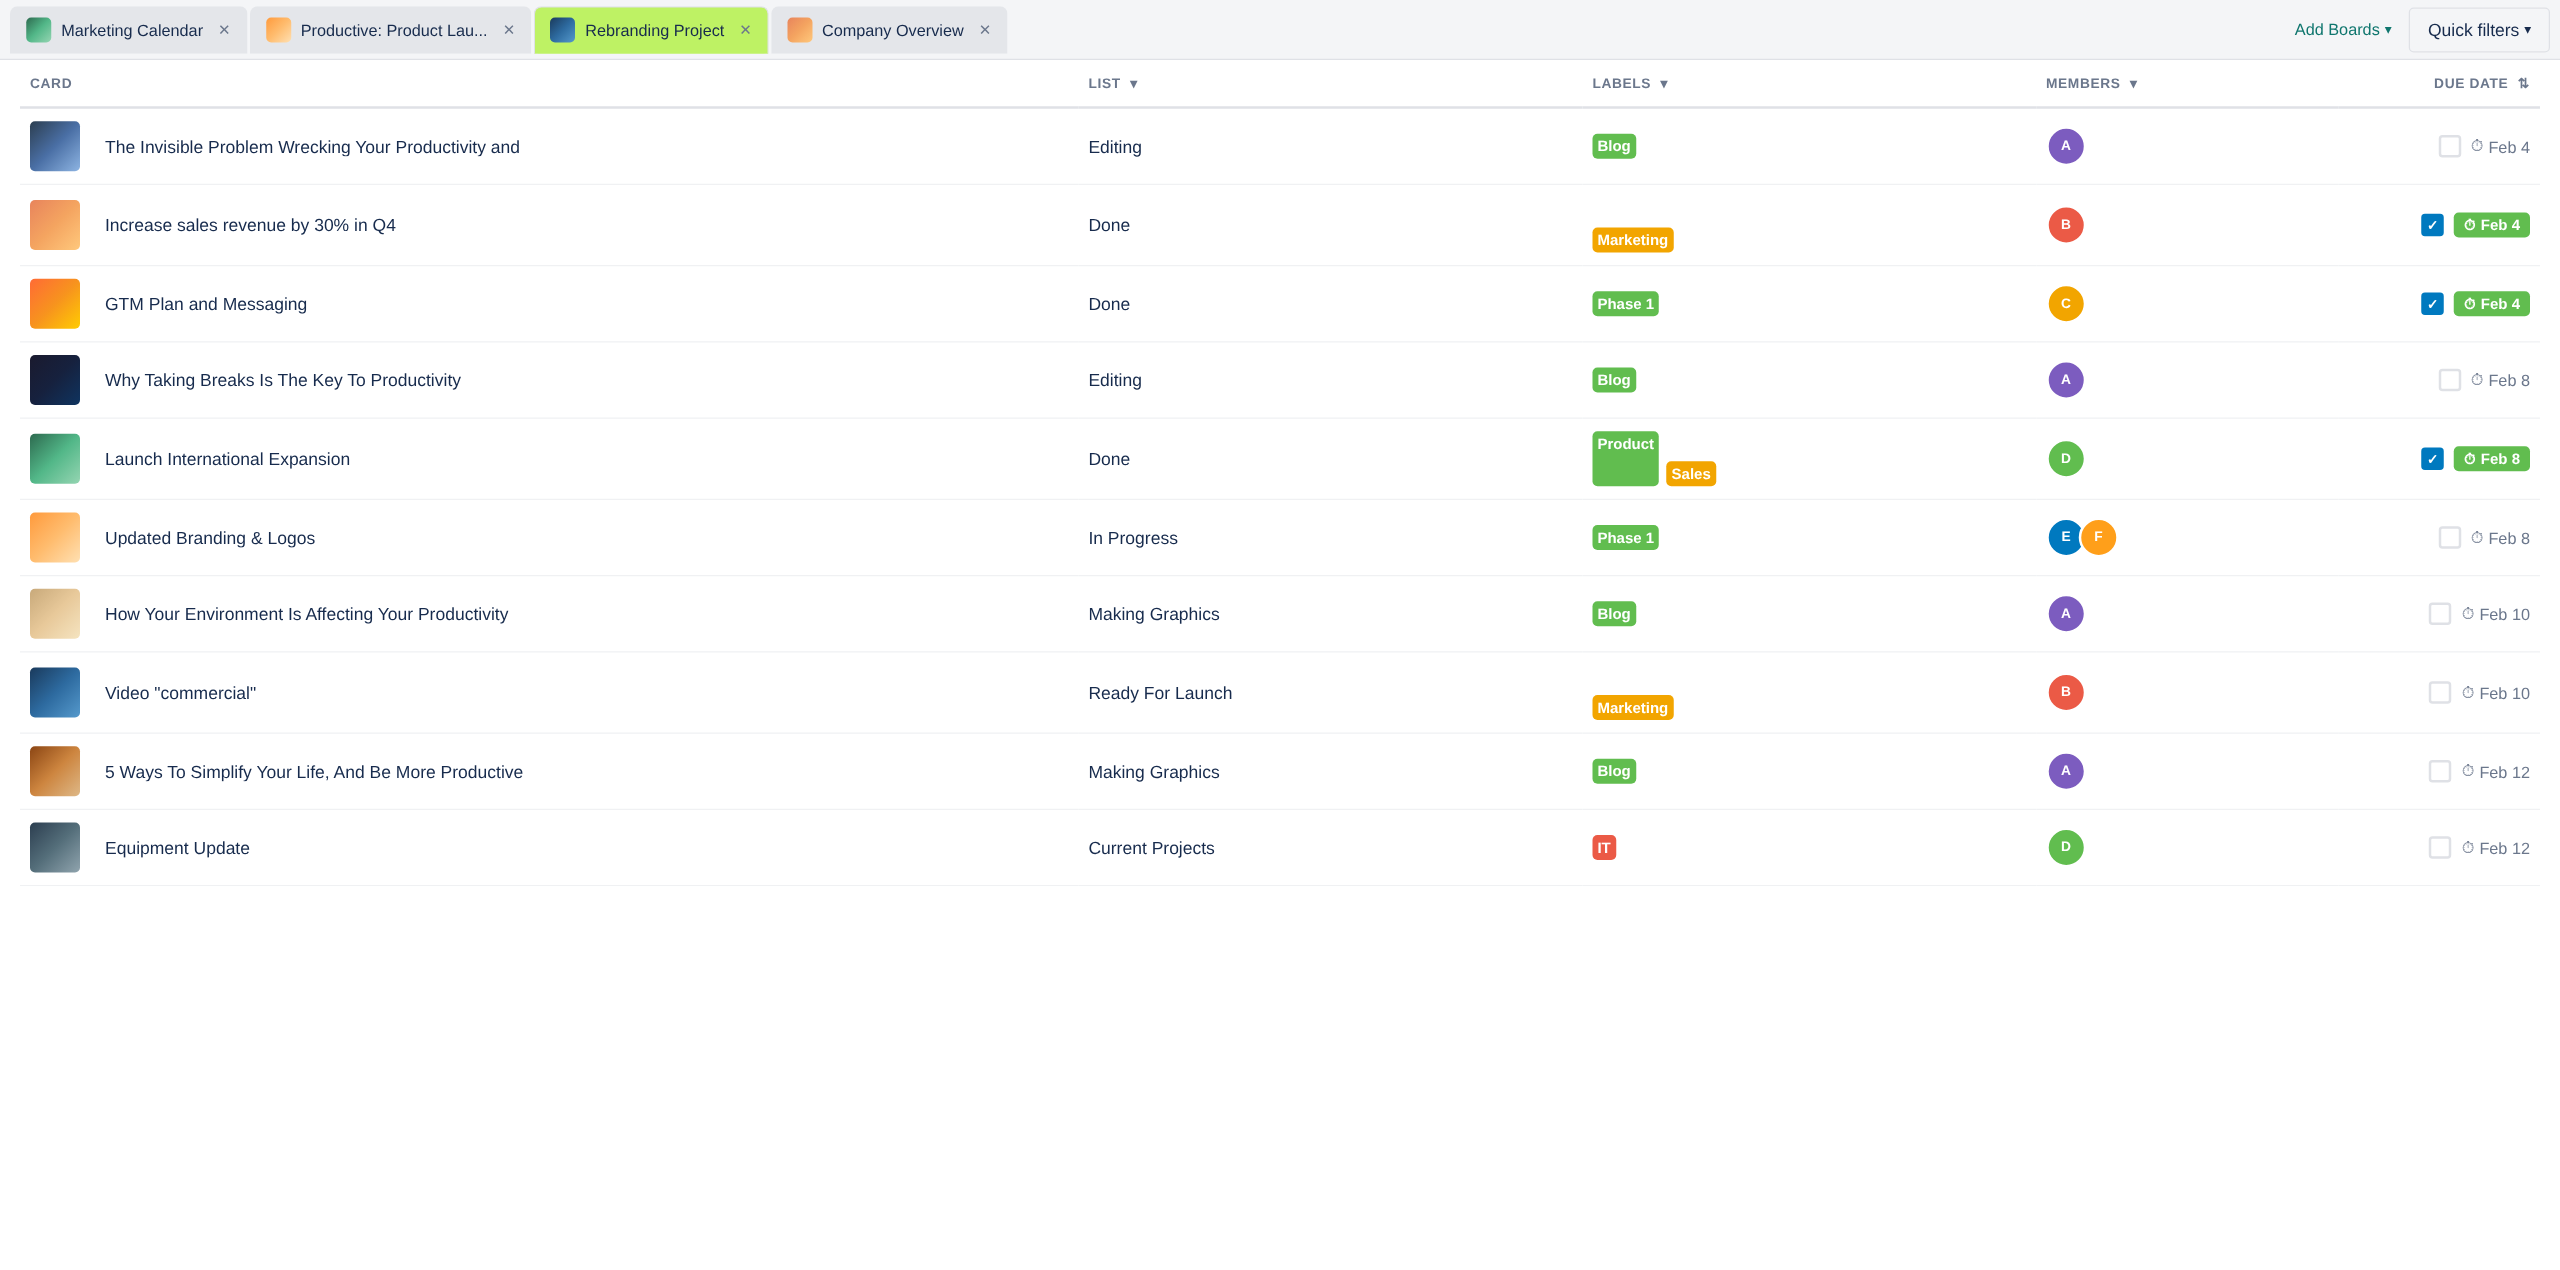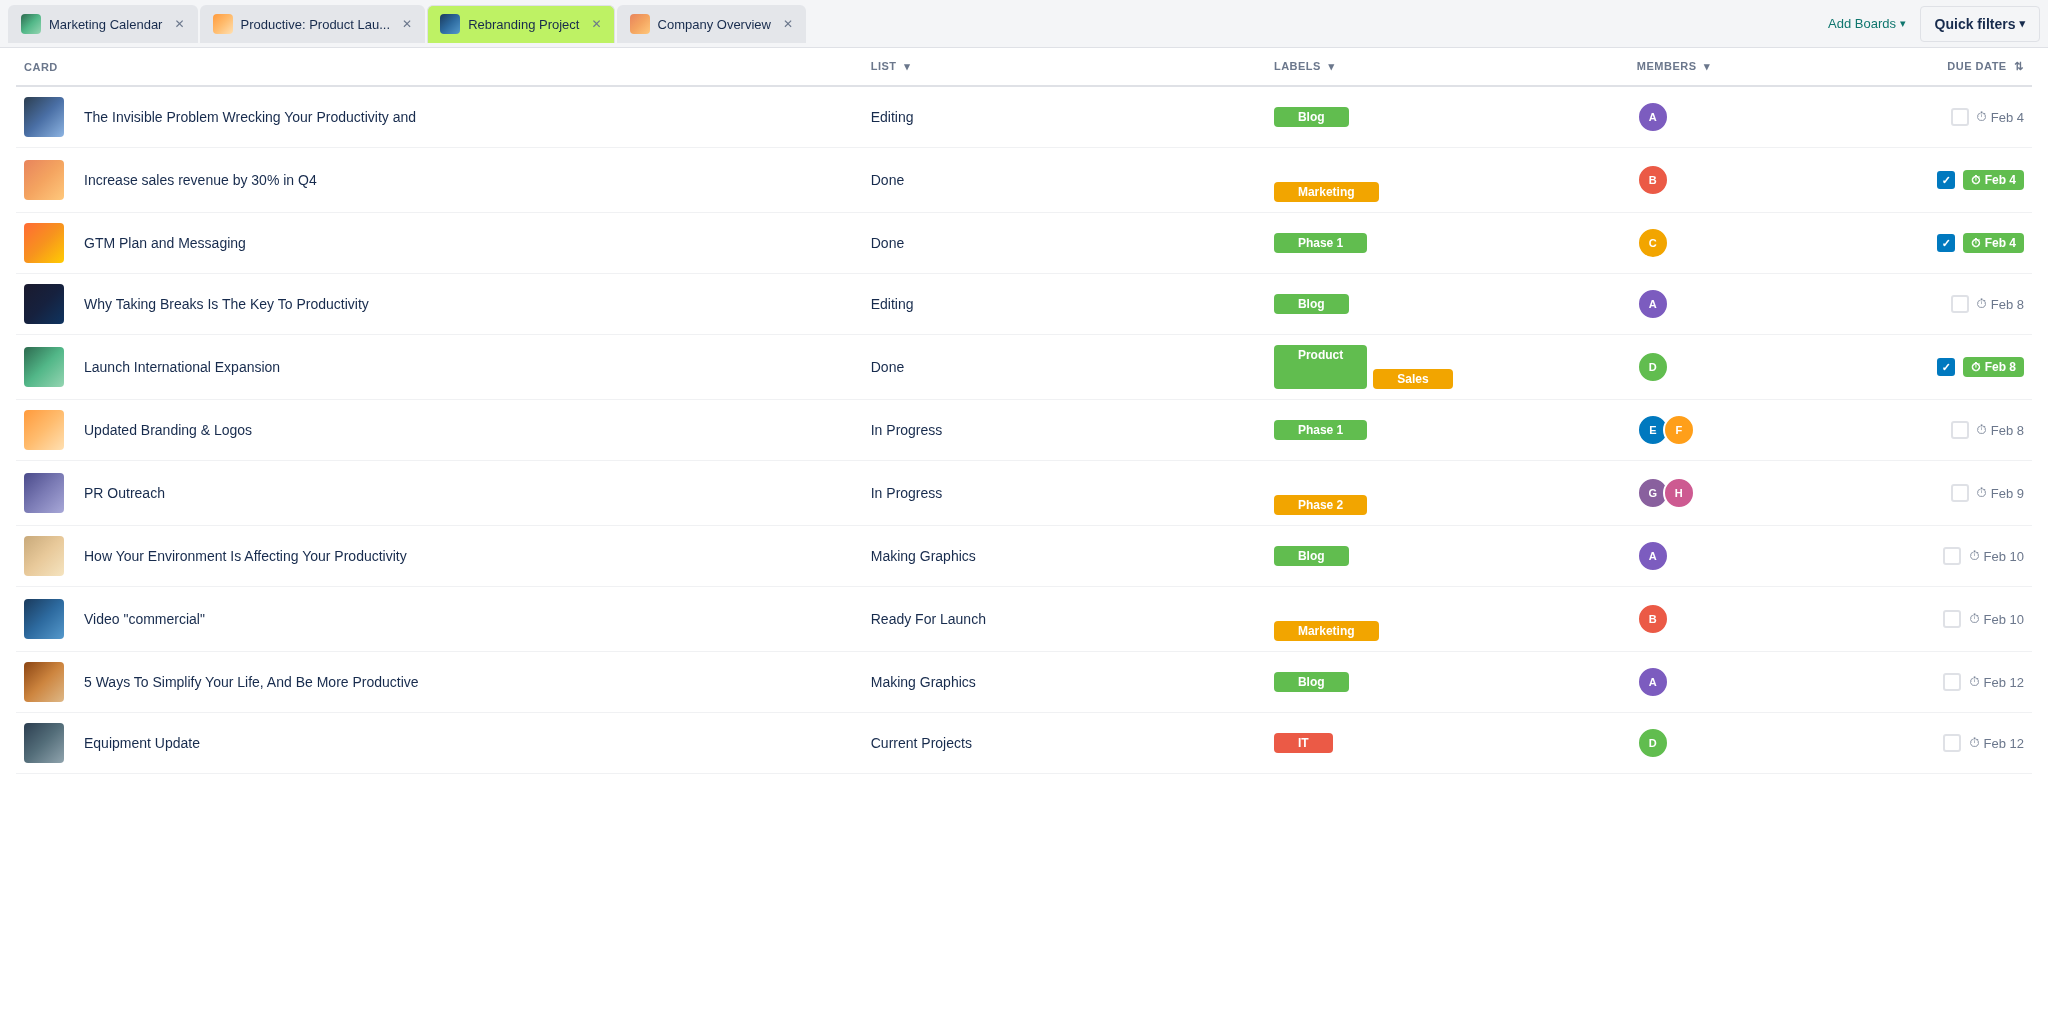--- a/index.html
+++ b/index.html
@@ -19,21 +19,21 @@
     .tab.inactive { background: #e4e6ea; border-color: transparent; }
     .tab-close { color: #6b778c; font-size: 12px; margin-left: 4px; cursor: pointer; }
     .tab-spacer { flex: 1; }
     .add-boards-btn {
       display: flex; align-items: center; gap: 4px; padding: 6px 12px;
       border-radius: 4px; cursor: pointer; color: #0f766e; font-size: 13px;
       background: none; border: none;
     }
     .quick-filters-btn {
       display: flex; align-items: center; gap: 4px; padding: 6px 14px;
-      border-radius: 4px; cursor: pointer; color: #172b4d; font-size: 14px; font-weight: 700;
+      border-radius: 4px; cursor: pointer; color: #172b4d; font-size: 14px; font-weight: 400;
       background: none; border: 1px solid #dfe1e6; height: 36px;
     }
 
     
     .table-wrapper { padding: 0 16px; }
     table { width: 100%; border-collapse: collapse; }
     thead tr { border-bottom: 2px solid #dfe1e6; }
     thead th {
       text-align: left; padding: 12px 8px; font-size: 11px; font-weight: 700;
       color: #6b778c; letter-spacing: 0.5px; text-transform: uppercase;
@@ -47,21 +47,21 @@
     .card-thumb {
       width: 40px; height: 40px; border-radius: 4px; flex-shrink: 0;
       object-fit: cover; overflow: hidden;
     }
     .card-title { font-size: 14px; color: #172b4d; white-space: nowrap; overflow: hidden; text-overflow: ellipsis; max-width: 450px; }
 
     .list-col { font-size: 14px; color: #172b4d; min-width: 160px; }
 
     .labels-col { display: flex; gap: 6px; flex-wrap: wrap; }
     .label-badge {
-      display: inline-block; padding: 3px 24px; border-radius: 4px;
+      display: inline-block; padding: 3px 4px; border-radius: 4px;
       font-size: 12px; font-weight: 600; color: #fff; white-space: nowrap;
     }
     .label-green { background: #61bd4f; }
     .label-orange { background: #f2a500; margin-top: 24px; }
     .label-red { background: #eb5a46; }
 
     .members-col { display: flex; align-items: center; gap: -4px; }
     .avatar {
       width: 32px; height: 32px; border-radius: 50%; border: 2px solid #fff;
       margin-right: -6px; flex-shrink: 0; display: flex; align-items: center;
@@ -325,46 +325,20 @@
           <td class="col-due">
             <div class="due-date-col">
               <div class="checkbox"></div>
               <div class="due-text"><span>⏱</span> Feb 8</div>
             </div>
           </td>
         </tr>
         <tr>
           <td class="col-card">
             <div class="card-col">
-              <div class="card-thumb thumb-7"></div>
-              <span class="card-title">PR Outreach</span>
-            </div>
-          </td>
-          <td class="col-list list-col">In Progress</td>
-          <td class="col-labels">
-            <div class="labels-col">
-              <span class="label-badge label-orange">Phase 2</span>
-            </div>
-          </td>
-          <td class="col-members">
-            <div class="members-col">
-              <div class="avatar av-g">G</div>
-              <div class="avatar av-h">H</div>
-            </div>
-          </td>
-          <td class="col-due">
-            <div class="due-date-col">
-              <div class="checkbox"></div>
-              <div class="due-text"><span>⏱</span> Feb 9</div>
-            </div>
-          </td>
-        </tr>
-        <tr>
-          <td class="col-card">
-            <div class="card-col">
               <div class="card-thumb thumb-8"></div>
               <span class="card-title">How Your Environment Is Affecting Your Productivity</span>
             </div>
           </td>
           <td class="col-list list-col">Making Graphics</td>
           <td class="col-labels">
             <div class="labels-col">
               <span class="label-badge label-green">Blog</span>
             </div>
           </td>

